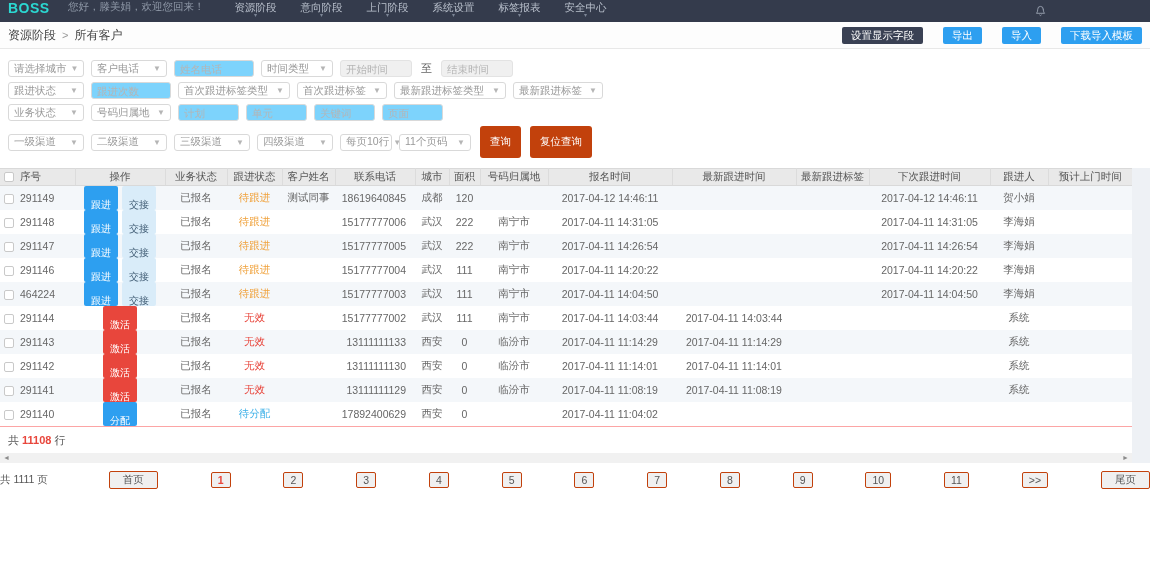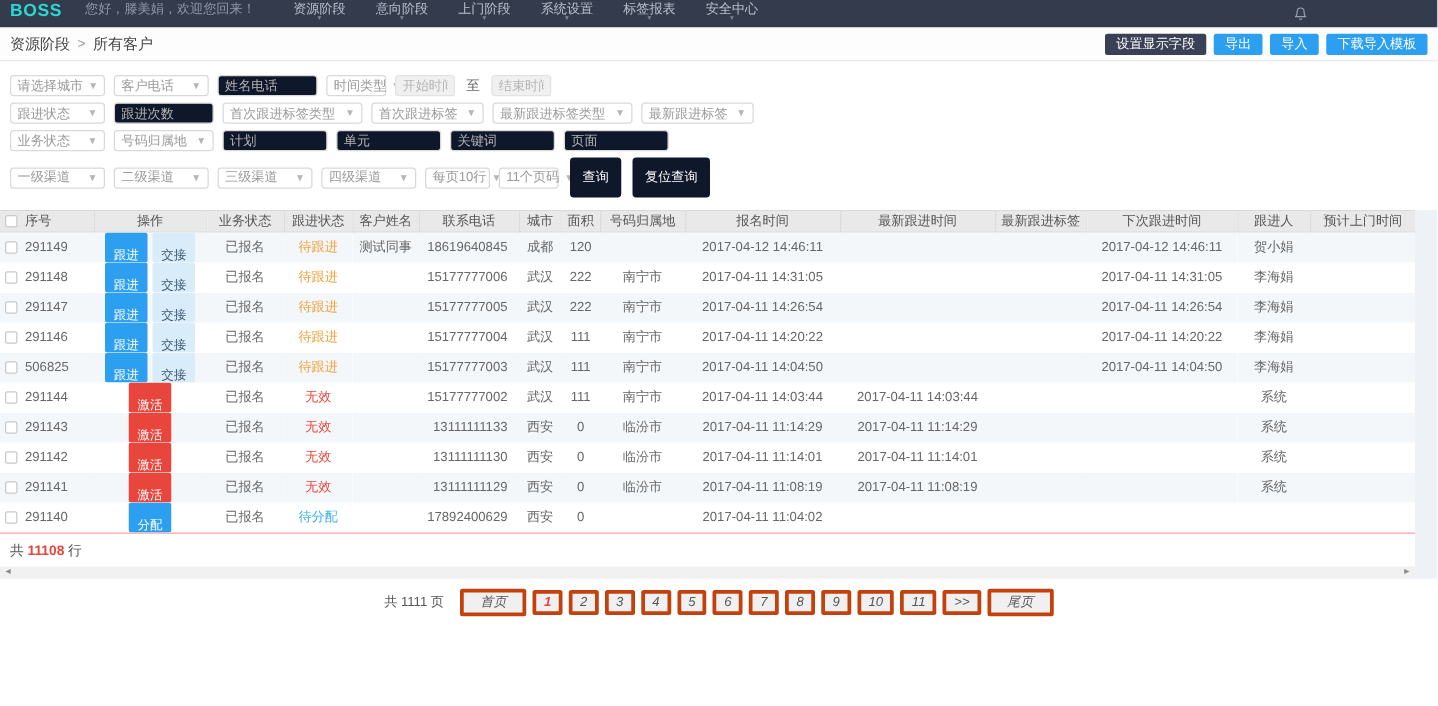--- a/index.html
+++ b/index.html
@@ -13,36 +13,36 @@
   .menu { display:flex; margin-left:30px; gap:24px; }
   .nav-item { color:#b9c0cc; font-size:10.5px; display:flex; flex-direction:column; align-items:center; cursor:pointer; line-height:11px; padding-top:2px; }
   .ncaret { font-size:6px; color:#7d8696; line-height:5px; }
   .nav-right { margin-left:auto; margin-right:96px; display:flex; align-items:center; }
   .bell { display:inline-flex; cursor:pointer; }
 
   
   .subheader { height:27px; display:flex; align-items:center; padding:0 8px; border-bottom:1px solid #e8e8e8; background:#fdfdfd; }
   .breadcrumb { font-size:12px; color:#444; display:flex; gap:6px; align-items:center; }
   .breadcrumb .sep { color:#999; font-size:11px; }
-  .toolbar { margin-left:auto; display:flex; gap:6px; }
+  .toolbar { margin-left:auto; display:flex; gap:20px; }
   .btn { height:17px; line-height:17px; font-size:10.5px; border:none; border-radius:2px; color:#fff; padding:0 9px; cursor:pointer; white-space:nowrap; }
   .btn.dark { background:#3a4154; }
   .btn.blue { background:#2d9ff0; }
 
   
   .filters { padding:11px 8px 2px; }
   .frow { display:flex; align-items:center; gap:7px; margin-bottom:5px; }
   .sel { height:17px; border:1px solid #d9d9d9; border-radius:3px; display:flex; align-items:center; justify-content:space-between; padding:0 5px; font-size:10.5px; color:#999; background:#fff; cursor:pointer; white-space:nowrap; }
   .sel .caret { color:#b5b5b5; font-size:8px; margin-left:4px; }
-  .inp { height:17px; border:1px solid #d9d9d9; border-radius:3px; padding:0 5px; font-size:10.5px; color:#666; background:#0f172a; }
+  .inp { height:17px; border:1px solid #d9d9d9; border-radius:3px; padding:0 5px; font-size:10.5px; color:#666; background:#7dd3fc; }
   .inp::placeholder { color:#b5b5b5; }
   .inp.disabled { background:#f0f0f0; border-color:#e3e3e3; }
   .to-label { font-size:11px; color:#666; margin:0 2px; }
-  .fbtn { height:32px; background:#0f172a; color:#fff; border:none; border-radius:3px; font-size:10.5px; padding:0 10px; cursor:pointer; margin-left:2px;text-align:center; }.w62{width:52px}.w68{width:48px}.w76{width:76px}
-  .w80{width:80px}.w83{width:84px}.w90{width:90px}.w112{width:112px}
+  .fbtn { height:32px; background:#c2410c; color:#fff; border:none; border-radius:3px; font-size:10.5px; padding:0 10px; cursor:pointer; margin-left:2px;text-align:center; }.w62{width:52px}.w68{width:72px}.w76{width:76px}
+  .w80{width:80px}.w83{width:61px}.w90{width:90px}.w112{width:112px}
 
   
   .table-zone { display:flex; align-items:stretch; margin-top:3px; }
   .table-panel { width:1132px; }
   .gutter { flex:1; background:#eef1f5; }
   table { border-collapse:collapse; table-layout:fixed; width:1132px; font-size:10.5px; }
   col.c1{width:75px} col.c2{width:90px} col.c3{width:62px} col.c4{width:55px} col.c5{width:53px}
   col.c6{width:80px} col.c7{width:34px} col.c8{width:31px} col.c9{width:68px} col.c10{width:124px}
   col.c11{width:124px} col.c12{width:73px} col.c13{width:121px} col.c14{width:58px} col.c15{width:84px}
   thead th { background:#e9e9e9; height:17px; font-weight:normal; color:#555; border-right:1px solid #dcdcdc; border-top:1px solid #d9d9d9; border-bottom:1px solid #d9d9d9; padding:0 2px; text-align:center; overflow:hidden; white-space:nowrap; }
@@ -59,23 +59,23 @@
   .abtn.light { background:#d9ecf9; color:#3f5b73; }
   .abtn.danger { background:#e8463c; color:#fff; }
   .st-orange{color:#f0a23c} .st-red{color:#e8463c} .st-blue{color:#3cb0e8}
 
   
   .total-row { padding:6px 8px 5px; font-size:11px; color:#555; }
   .red { color:#e8463c; font-weight:bold; }
   .hscroll { height:10px; background:#f1f1f1; position:relative; }
   .hs-arrow { position:absolute; font-size:7px; color:#8b8b8b; top:1px; line-height:8px; cursor:pointer; }
   .hs-arrow.left{left:3px} .hs-arrow.right{right:3px}
-  .pagination { display:flex; justify-content:center; align-items:center; gap:5px; margin-top:8px; font-size:10.5px; color:#555; }
+  .pagination { display:flex; justify-content:space-between; align-items:center; gap:5px; margin-top:8px; font-size:10.5px; color:#555; }
   .pg-info { margin-right:8px; }
-  .pgbtn { background:#f0f0f0; border:3px solid #c2410c; border-radius:2px; padding:1px 6px; cursor:pointer; color:#555; min-width:9px; text-align:center;font-style:italic; }
+  .pgbtn { background:#f0f0f0; border:1px solid #c2410c; border-radius:2px; padding:1px 6px; cursor:pointer; color:#555; min-width:9px; text-align:center; }
   .pgbtn.wide { padding:1px 13px; }
   .pgbtn.current { color:#e8463c; font-weight:bold; }
 </style>
 </head>
 <body>
 
 <header class="navbar">
   <div class="logo">BOSS</div>
   <div class="greeting">您好，滕美娟，欢迎您回来！</div>
   <nav class="menu" id="nav-menu">
@@ -316,21 +316,21 @@
             <td>111</td>
             <td>南宁市</td>
             <td>2017-04-11 14:20:22</td>
             <td></td>
             <td></td>
             <td>2017-04-11 14:20:22</td>
             <td>李海娟</td>
             <td></td>
           </tr>
           <tr class="odd">
-            <td class="first"><span class="cb"></span><span>506825</span></td>
+            <td class="first"><span class="cb"></span><span>464224</span></td>
             <td><span class="abtn primary">跟进</span><span class="abtn light">交接</span></td>
             <td>已报名</td>
             <td><span class="st-orange">待跟进</span></td>
             <td></td>
             <td class="phone">15177777003</td>
             <td>武汉</td>
             <td>111</td>
             <td>南宁市</td>
             <td>2017-04-11 14:04:50</td>
             <td></td>

